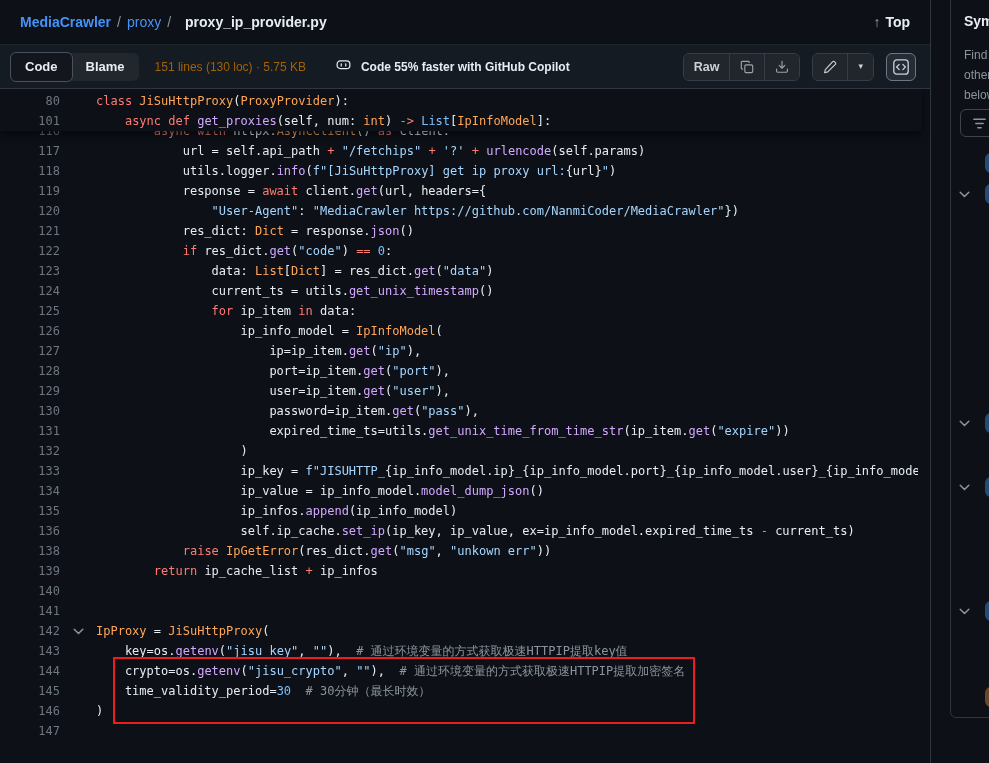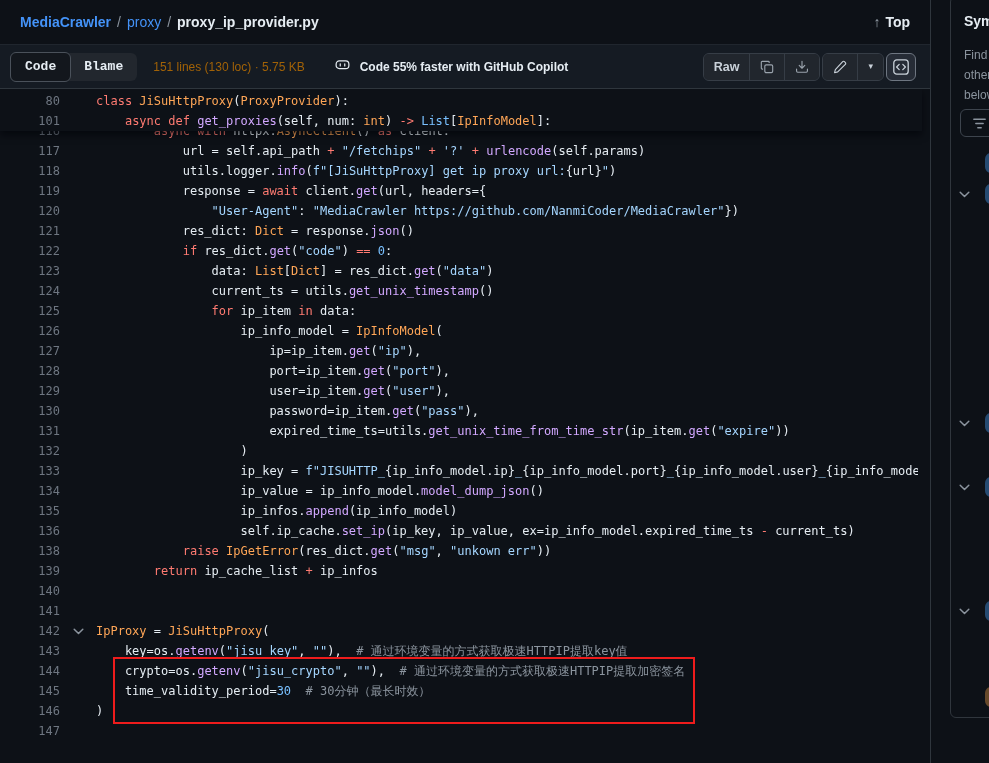--- a/index.html
+++ b/index.html
@@ -9,32 +9,32 @@
     font-family:"Liberation Sans","DejaVu Sans",sans-serif;
   }
   
   .main-col{position:absolute;left:0;top:0;width:931px;height:763px;border-right:1px solid #2f363d;box-sizing:border-box;}
   
   .crumb-row{height:44px;display:flex;align-items:center;padding:0 14px 0 20px;box-sizing:border-box;background:#0d1117;}
   .crumb{font-size:14px;display:flex;align-items:center;gap:6px;white-space:nowrap;}
   .crumb a{color:#4493f8;text-decoration:none;cursor:pointer;}
   .crumb .repo{font-weight:700;}
   .crumb .sep{color:#8b949e;}
-  .crumb .file{color:#e6edf3;font-weight:700;}
+  .crumb .file{color:#e6edf3;font-weight:700;margin-left:8px;}
   .top-btn{margin-left:auto;display:flex;align-items:center;gap:5px;font-size:14px;font-weight:600;color:#e6edf3;cursor:pointer;padding:4px 6px;border-radius:6px;}
   .top-btn .arrow{color:#9aa3ad;font-size:14px;}
   
   .toolbar{height:45px;background:#151b23;border-top:1px solid #20262e;border-bottom:1px solid #2f363d;display:flex;align-items:center;padding:0 14px 0 11px;box-sizing:border-box;}
   .seg{display:flex;background:#22272e;border-radius:6px;overflow:visible;}
-  .seg-item{padding:5px 14px;font-size:13px;font-weight:600;color:#e6edf3;border-radius:6px;cursor:pointer;line-height:18px;font-family:Liberation Mono, monospace;}
+  .seg-item{padding:5px 14px;font-size:13px;font-weight:600;color:#e6edf3;border-radius:6px;cursor:pointer;line-height:18px;}
   .seg-item.active{background:#13171d;border:1px solid #4a515a;margin:-1px;position:relative;}
   .file-meta{margin-left:16px;font-size:12px;color:#a16207;white-space:nowrap;}
   .copilot{margin-left:30px;display:flex;align-items:center;gap:10px;white-space:nowrap;cursor:pointer;}
   .copilot-txt{font-size:12px;font-weight:700;color:#e6edf3;}
-  .tb-right{margin-left:auto;display:flex;align-items:flex-end;gap:2px;}
+  .tb-right{margin-left:auto;display:flex;align-items:flex-end;gap:12px;}
   .btn-group{display:flex;align-items:stretch;border:1px solid #363d46;border-radius:6px;background:#21262d;overflow:hidden;height:28px;box-sizing:border-box;}
   .btn{display:flex;align-items:center;justify-content:center;padding:0 10px;color:#c9d1d9;font-size:12.5px;font-weight:600;cursor:pointer;background:#21262d;}
   .btn + .btn{border-left:1px solid #363d46;}
   .btn svg{display:block;}
   .sym-toggle{width:30px;height:28px;border:1px solid #6e7681;border-radius:6px;background:#262c36;display:flex;align-items:center;justify-content:center;cursor:pointer;box-sizing:border-box;}
   .caret{font-size:9px;color:#c9d1d9;line-height:1;}
   
   .code-viewport{position:relative;height:674px;overflow:hidden;background:#0d1117;}
   .code-lines{position:absolute;top:32px;left:0;right:12px;}
   .sticky-ctx{position:absolute;top:0;left:0;right:8px;z-index:5;background:#0d1117;box-shadow:0 4px 7px rgba(1,4,9,.6);padding-top:2px;}

